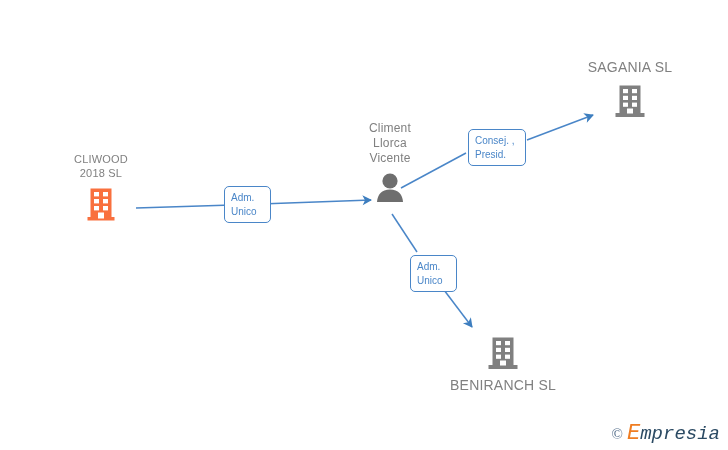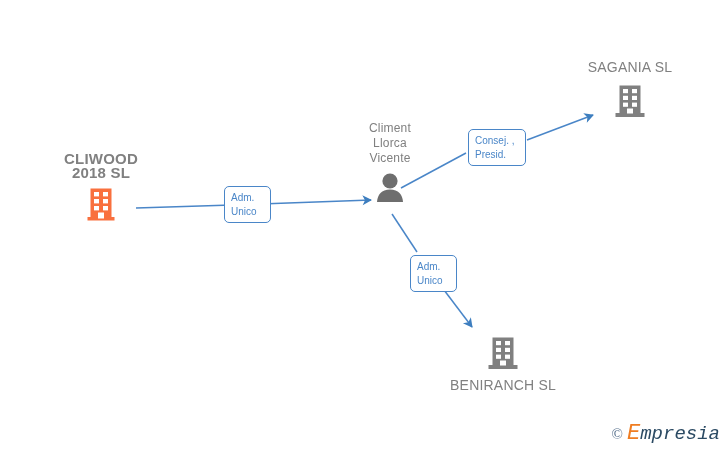--- a/index.html
+++ b/index.html
@@ -12,21 +12,21 @@
   #canvas{position:relative;width:728px;height:450px;}
   #edges{position:absolute;left:0;top:0;width:728px;height:450px;}
 
   .node{position:absolute;text-align:center;}
   .node-label{
     color:#808080;
     line-height:14px;
     white-space:pre-line;
     letter-spacing:0.2px;
   }
-  .label-company{font-size:15px;font-weight:bold;}
+  .label-company{font-size:11px;font-weight:normal;}
   .label-company-gray{font-size:14px;font-weight:normal;}
   .label-person{font-size:12px;font-weight:normal;line-height:15px;}
 
   .icon-wrap{display:flex;justify-content:center;align-items:center;}
 
   
   .relbox{
     position:absolute;
     border:1px solid #4a86c8;
     border-radius:5px;

